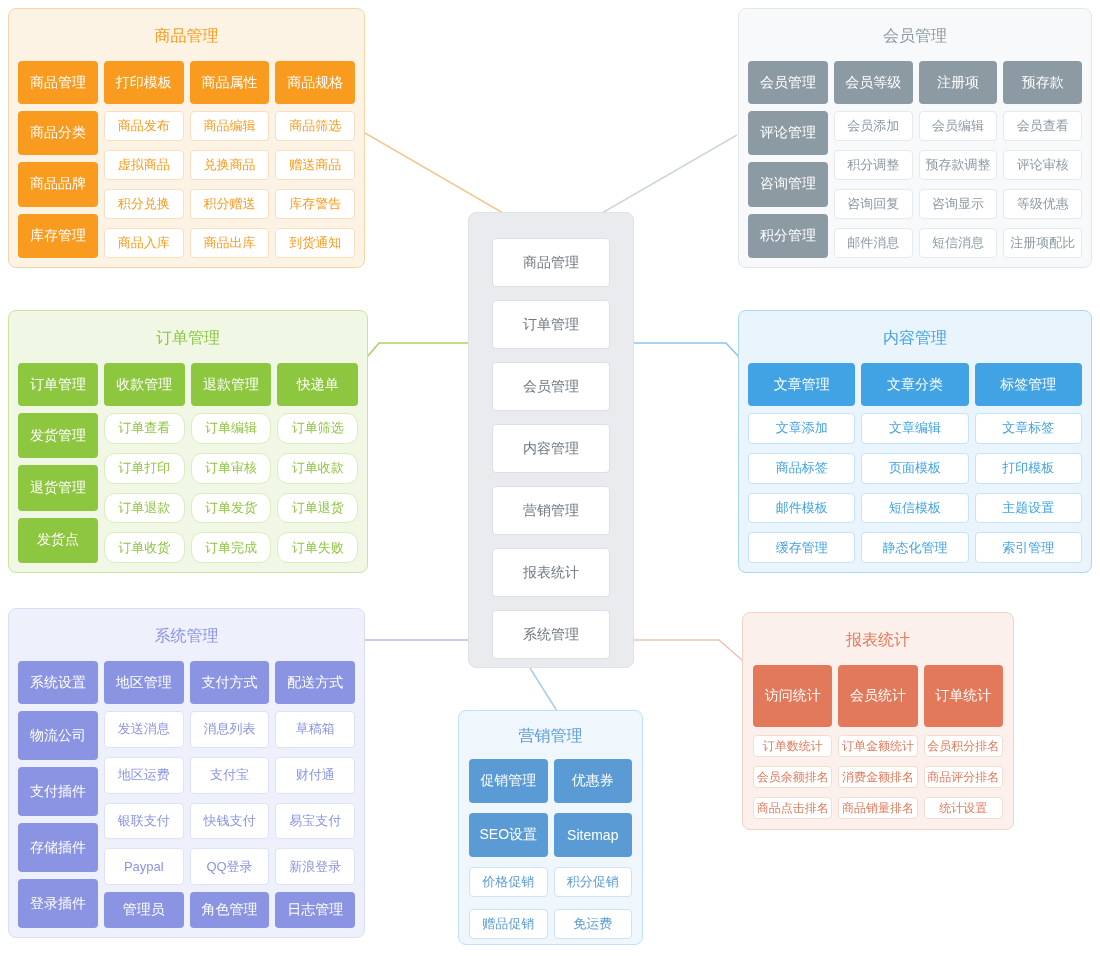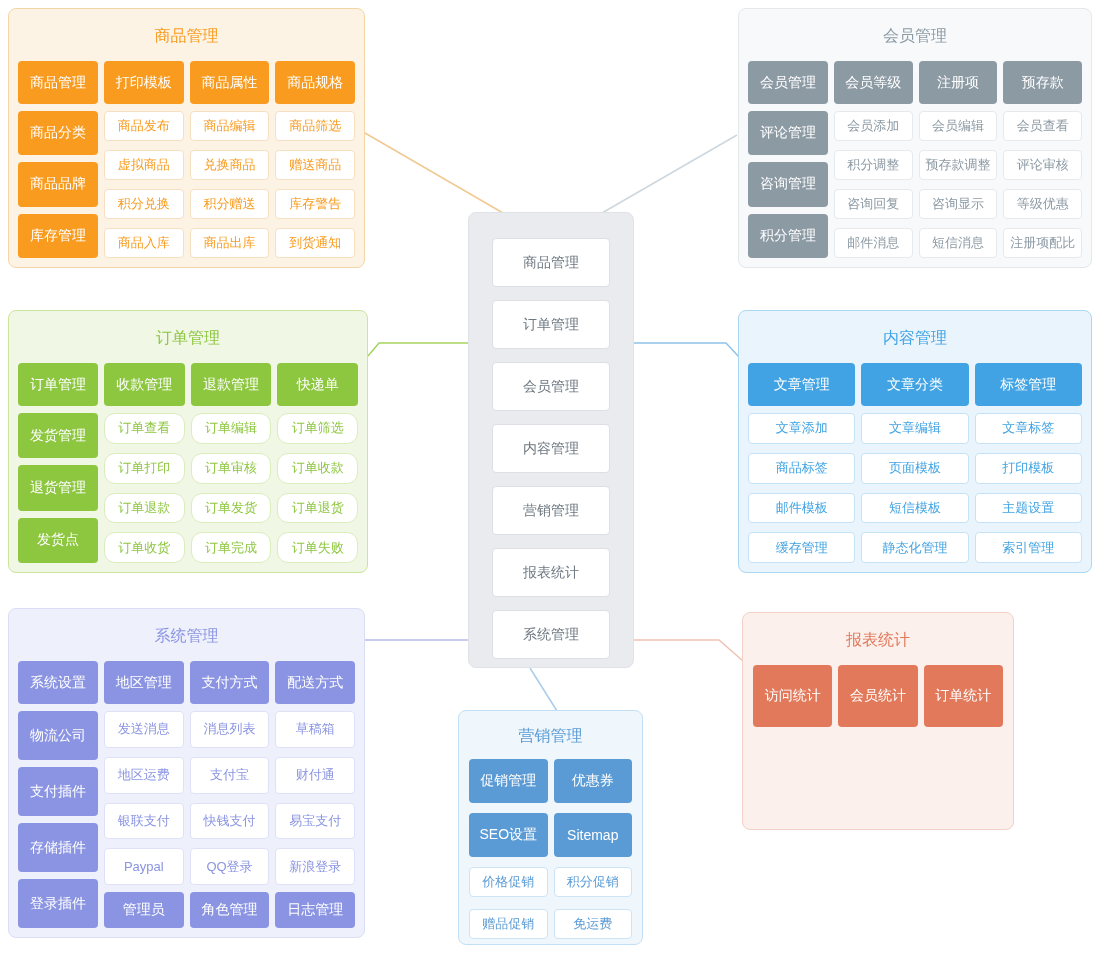--- a/index.html
+++ b/index.html
@@ -268,20 +268,32 @@
 
   <section class="panel p-report" style="left:742px; top:612px; width:272px; height:218px;">
     <h2 class="title">报表统计</h2>
     <div class="body-report">
       <div class="headrow">
 
       <div class="btn solid">访问统计</div>
           <div class="btn solid">会员统计</div>
           <div class="btn solid">订单统计</div>
         </div>
+      <div class="cellgrid">
+
+      <div class="btn ghost" style="font-size:12px;">订单数统计</div>
+          <div class="btn ghost" style="font-size:12px;">订单金额统计</div>
+          <div class="btn ghost" style="font-size:12px;">会员积分排名</div>
+          <div class="btn ghost" style="font-size:12px;">会员余额排名</div>
+          <div class="btn ghost" style="font-size:12px;">消费金额排名</div>
+          <div class="btn ghost" style="font-size:12px;">商品评分排名</div>
+          <div class="btn ghost" style="font-size:12px;">商品点击排名</div>
+          <div class="btn ghost" style="font-size:12px;">商品销量排名</div>
+          <div class="btn ghost" style="font-size:12px;">统计设置</div>
+        </div>
     </div>
   </section>
 
   <section class="panel p-marketing" style="left:458px; top:710px; width:185px; height:235px;">
     <h2 class="title">营销管理</h2>
     <div class="body-marketing">
       <div class="mk-solid-grid">
 
       <div class="btn solid">促销管理</div>
           <div class="btn solid">优惠券</div>

